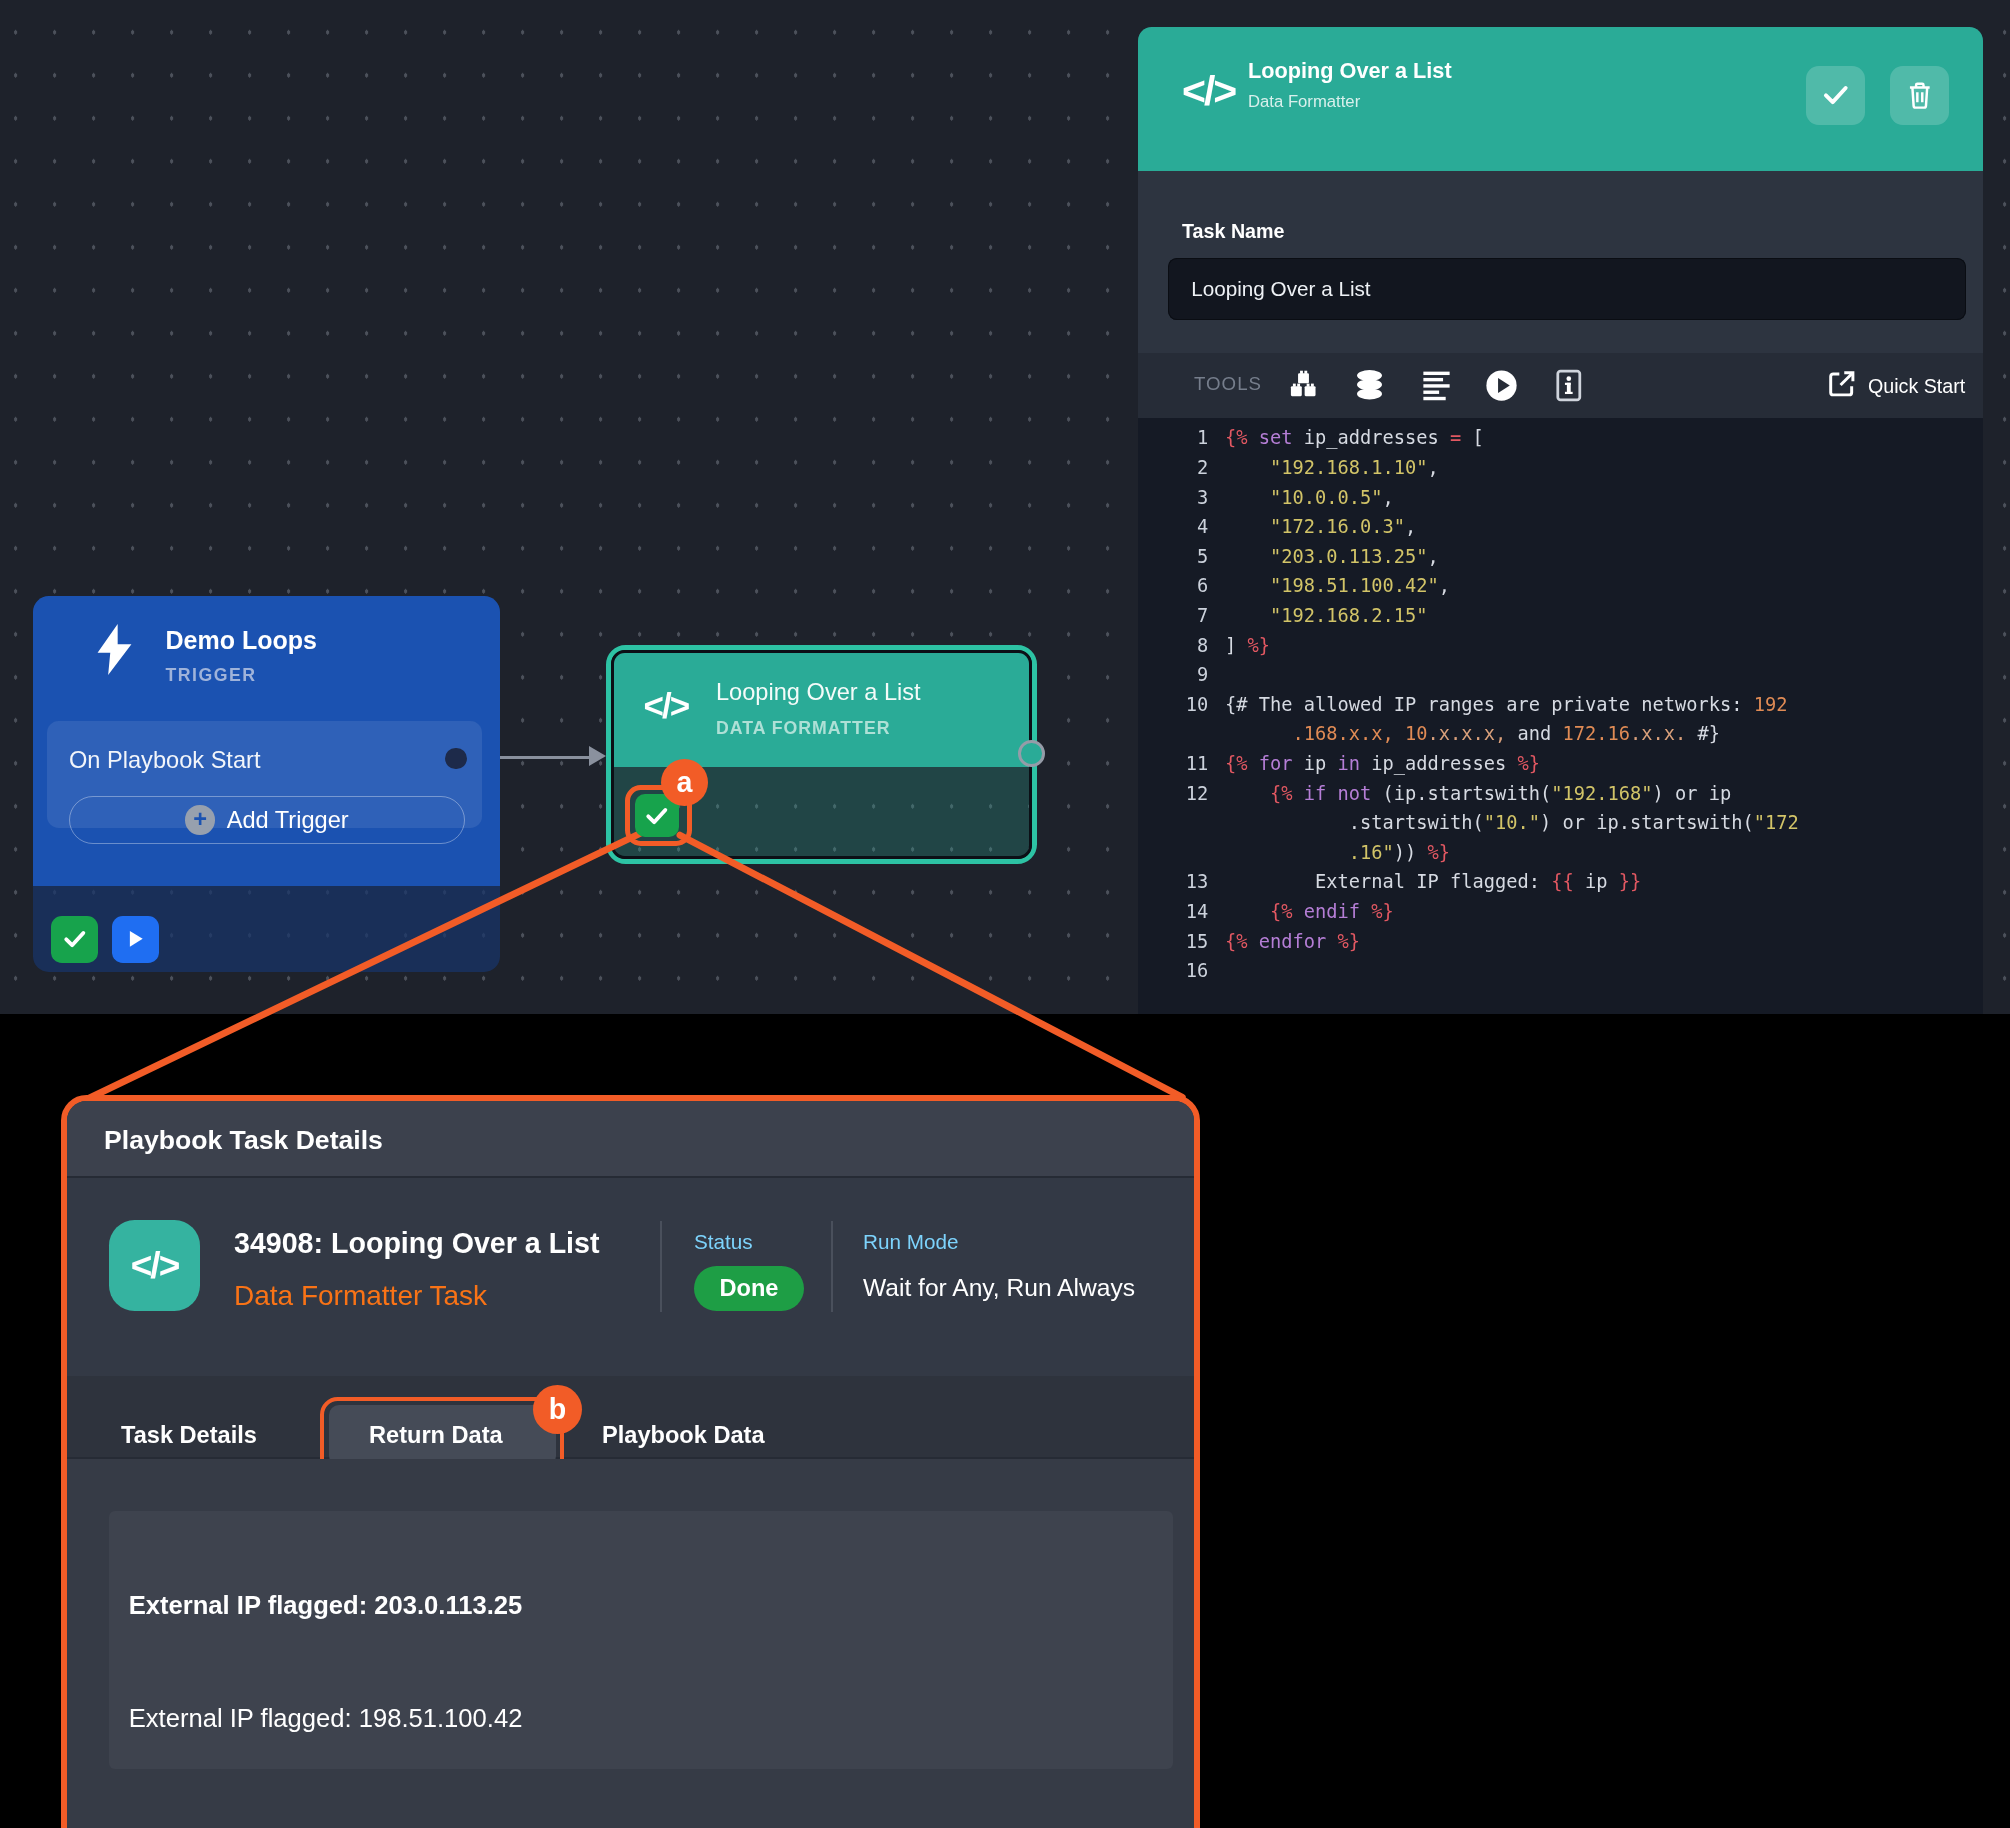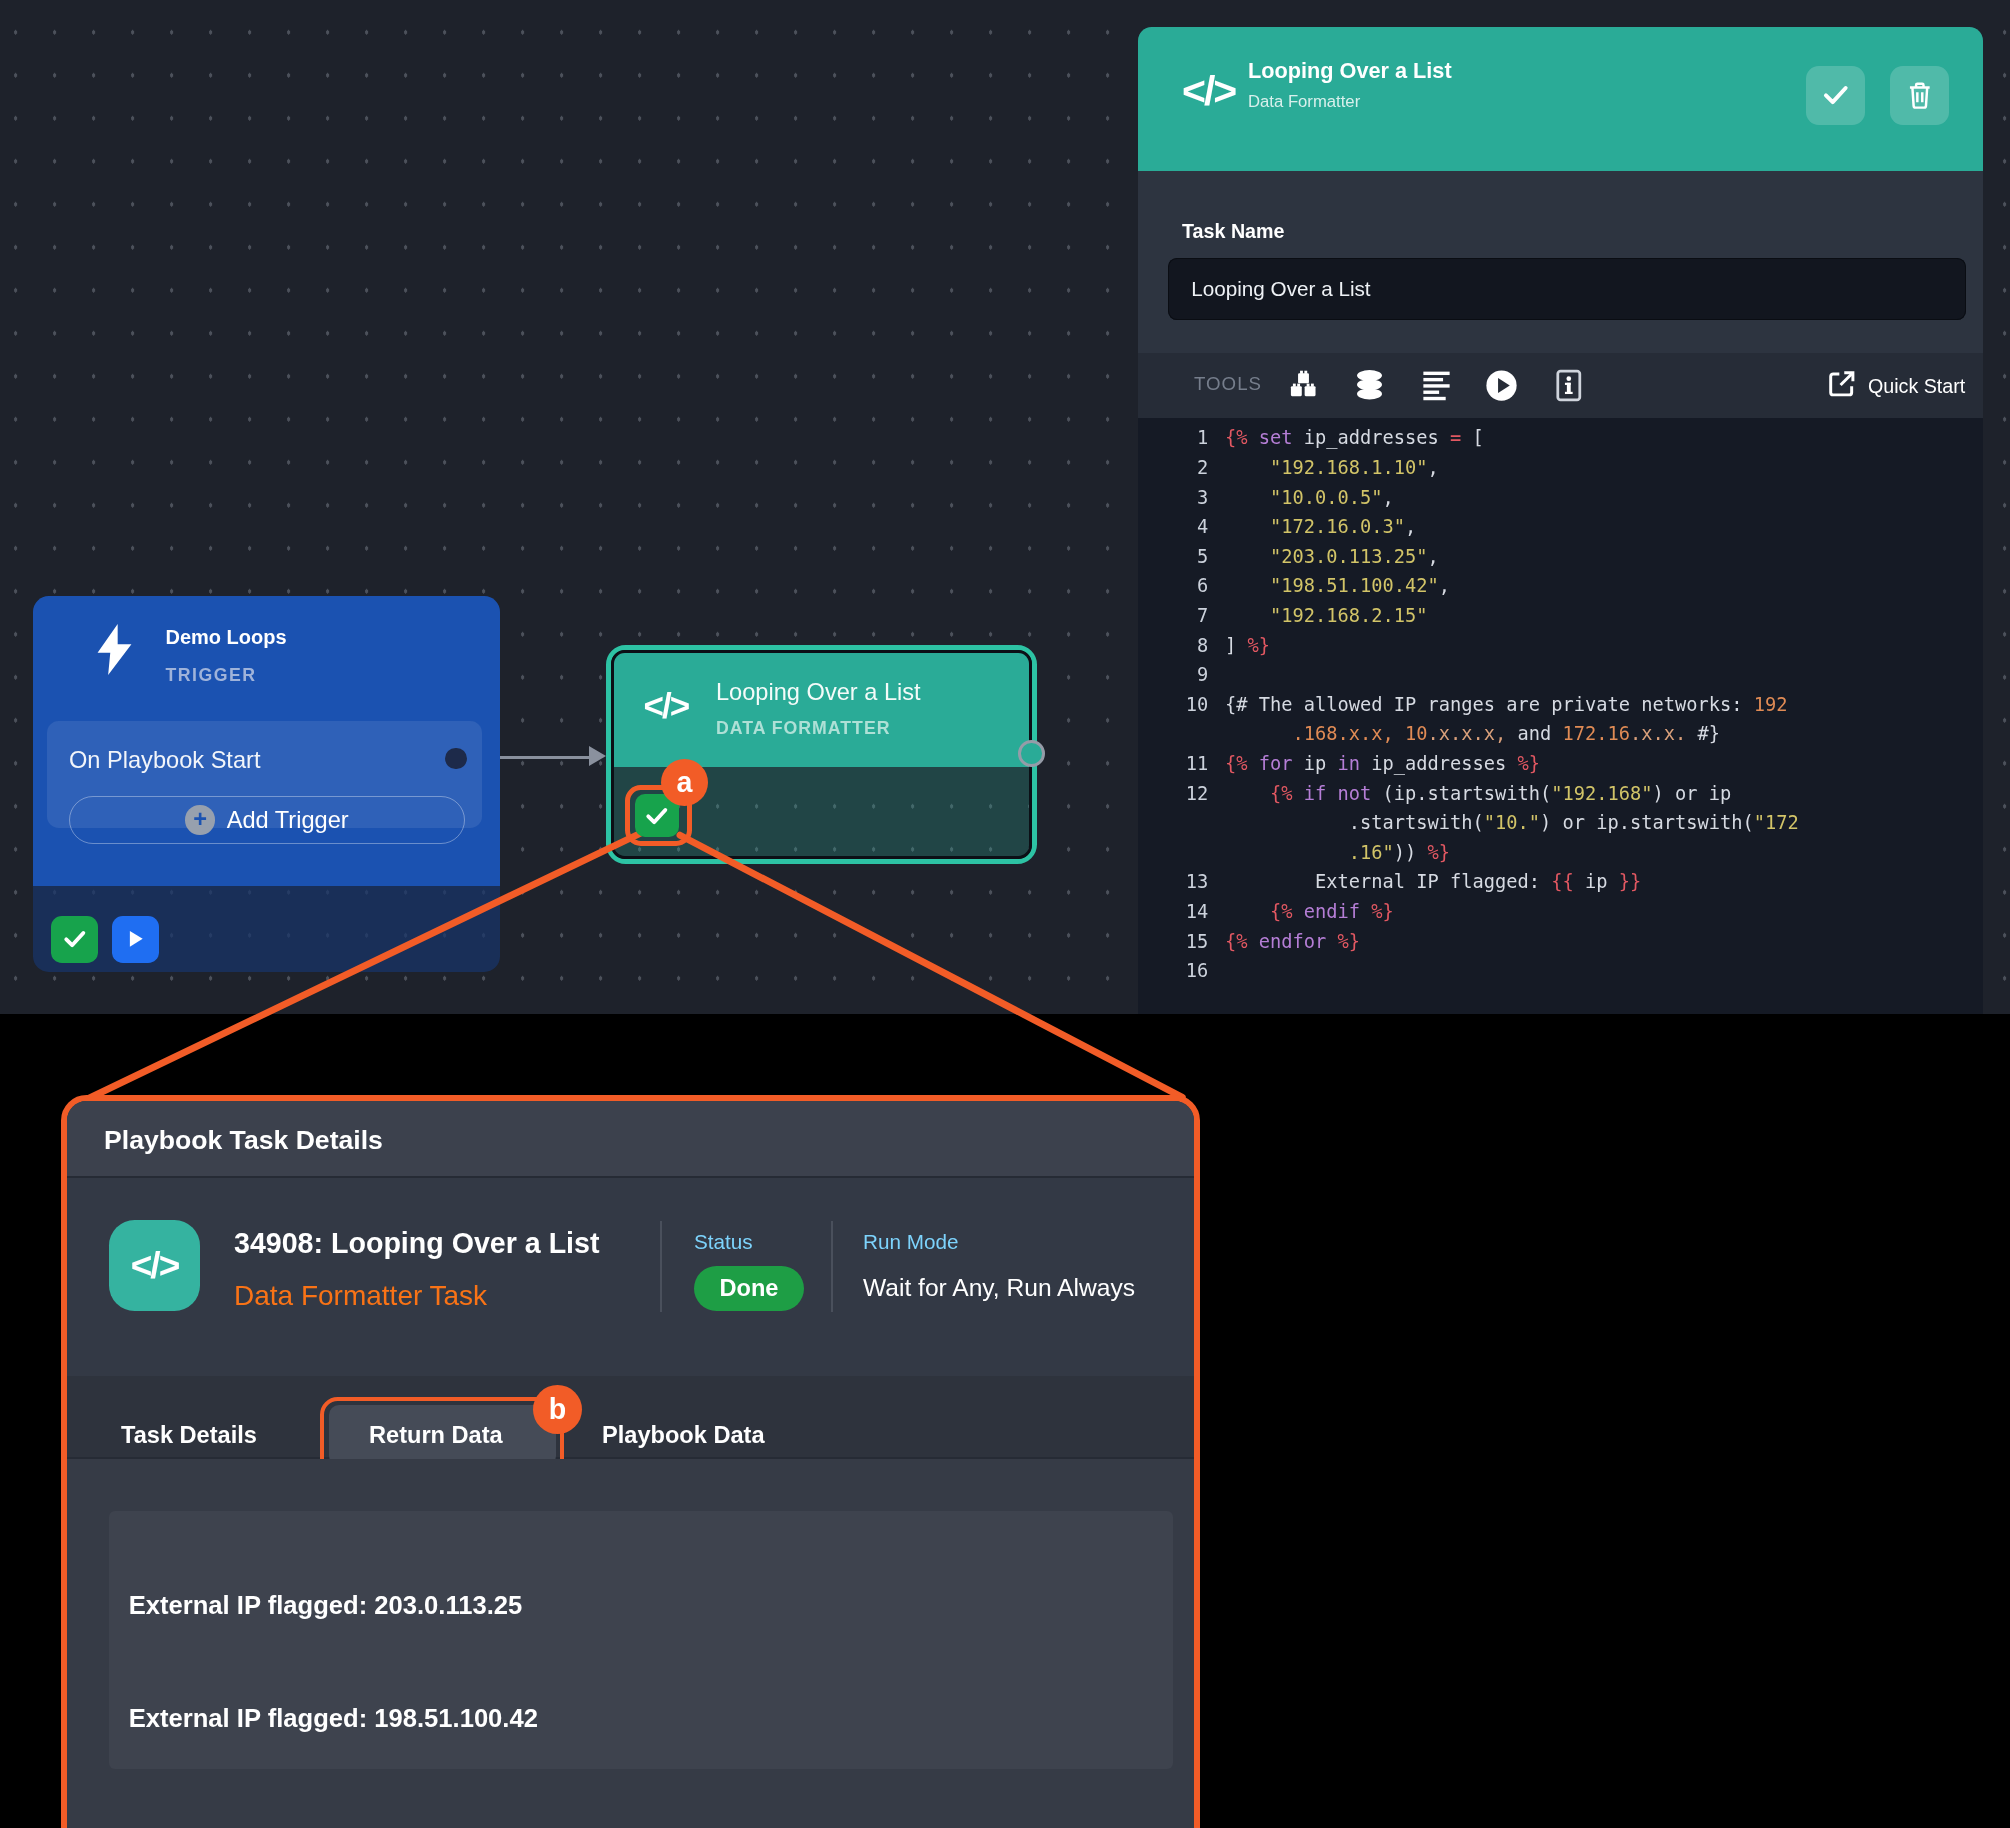--- a/index.html
+++ b/index.html
@@ -8,21 +8,21 @@
          font-family:"Liberation Sans",sans-serif;color:#fff;}
   
   .canvas{position:absolute;left:0;top:0;width:2011px;height:1014px;background:#1e222b;
           background-image:radial-gradient(2px 3.4px at 50% 50%, #4c515b 0 60%, transparent 61%);
           background-size:39px 43px;background-position:-3.9px 10.8px;z-index:1;}
   
   .trigger{position:absolute;left:32.5px;top:596px;width:467px;height:376px;z-index:2;}
   .trigger .main{position:absolute;inset:0 0 86px 0;background:#1b52b1;border-radius:15.8px 15.8px 0 0;}
   .trigger .footer{position:absolute;left:0;bottom:0;width:100%;height:86px;background:rgba(23,52,105,.72);border-radius:0 0 15.8px 15.8px;}
   .trigger .bolt{position:absolute;left:56px;top:25.6px;}
-  .trigger .ttl{position:absolute;left:133px;top:29.6px;font-size:20px;font-weight:bold;}
+  .trigger .ttl{position:absolute;left:133px;top:29.6px;font-size:25px;font-weight:bold;}
   .trigger .typ{position:absolute;left:133px;top:69px;font-size:17.7px;font-weight:bold;letter-spacing:1.5px;color:#9fb3da;}
   .subcard{position:absolute;left:14.8px;top:125px;width:435px;height:107px;background:rgba(255,255,255,.09);border-radius:11.8px;}
   .subcard .lbl{position:absolute;left:21.7px;top:25.6px;font-size:23.6px;color:#f2f5fa;}
   .outdot-t{position:absolute;right:15.8px;top:26.6px;width:21.7px;height:21.7px;border-radius:50%;background:#1d2a4a;}
   .addbtn{position:absolute;left:21.7px;top:75px;width:396px;height:48px;border:1.5px solid rgba(255,255,255,.35);
           border-radius:24.6px;display:flex;align-items:center;justify-content:center;gap:11.8px;font-size:23.6px;color:#fff;}
   .pluscirc{width:29.6px;height:29.6px;border-radius:50%;background:#97a0ae;color:#1b52b1;display:flex;align-items:center;justify-content:center;
             font-size:23.6px;font-weight:bold;line-height:1;}
   .sqbtn{position:absolute;width:47px;height:47px;border-radius:10.8px;display:flex;align-items:center;justify-content:center;}
   .sq-green{left:18.7px;top:29.6px;background:#17a34c;}
@@ -87,21 +87,21 @@
   .runval{position:absolute;left:796px;top:173px;font-size:24.6px;}
   .tabstrip{position:absolute;left:0;top:275px;width:100%;height:83px;background:#2e333d;border-bottom:2px solid #262b35;}
   .tab{position:absolute;font-size:23.6px;font-weight:bold;top:321px;}
   .activetab-bg{position:absolute;left:262px;top:304px;width:227px;height:61px;background:#454b57;border-radius:9.9px;}
   .activetab-ring{position:absolute;left:253px;top:296px;width:244px;height:79px;border:4.9px solid #f25c27;border-radius:17.7px;}
   .bbadge{position:absolute;left:466px;top:284px;width:49px;height:49px;border-radius:50%;background:#f25c27;
           display:flex;align-items:center;justify-content:center;font-size:28.6px;font-weight:bold;z-index:3;}
   .dcontent{position:absolute;left:0;top:358px;width:100%;bottom:0;background:#363b46;}
   .outbox{position:absolute;left:42px;top:52px;width:1064px;height:258px;background:#3e434e;border-radius:5.9px;}
   .outline1{position:absolute;left:19.7px;top:35px;font-size:25.6px;font-weight:bold;margin-top:45px;}
-  .outline2{position:absolute;left:19.7px;top:193px;font-size:25.6px;font-weight:bold;}
+  .outline2{position:absolute;left:19.7px;top:193px;font-size:25.6px;font-weight:normal;}
 </style>
 </head>
 <body>
 
 <div class="stage">
 
   <div class="canvas"></div>
 
   <div class="connector-line"></div>
   <div class="arrowhead"></div>

